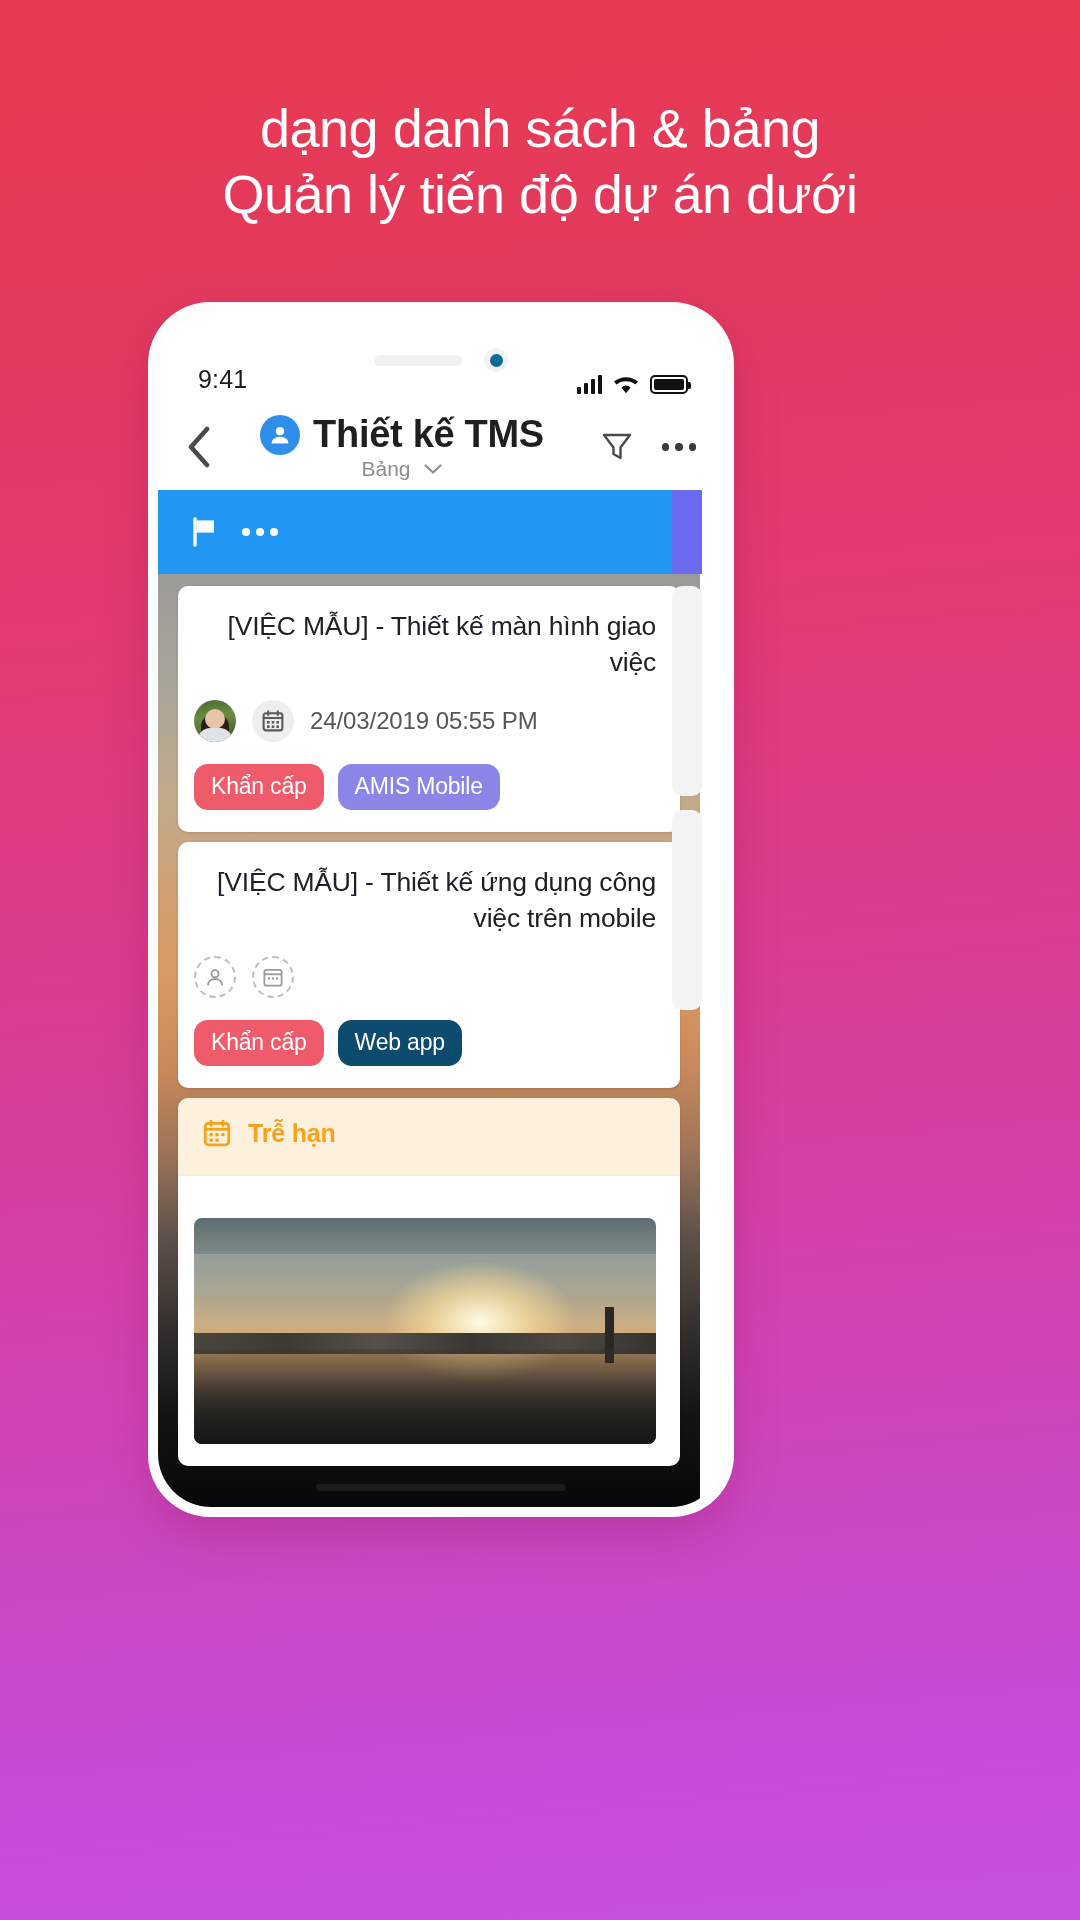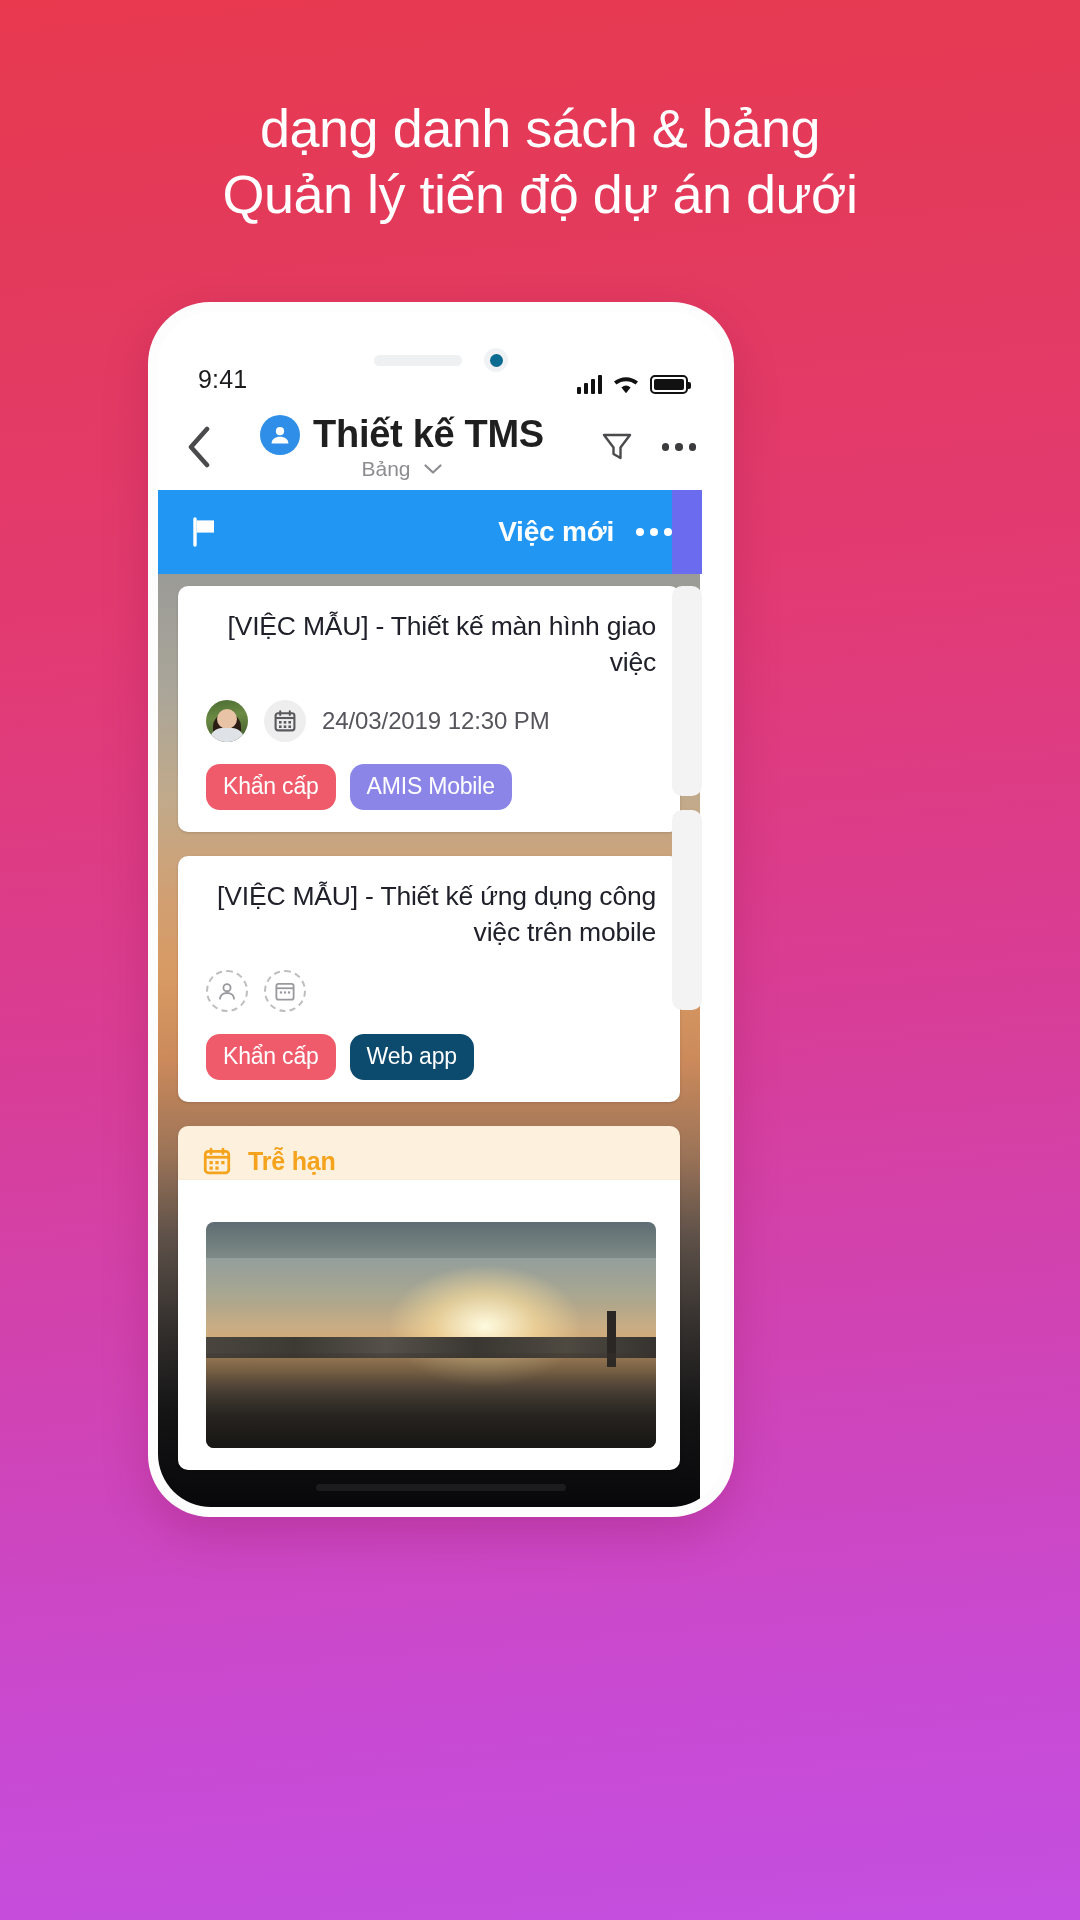--- a/index.html
+++ b/index.html
@@ -123,21 +123,21 @@
   
   .lane-next {
     position:absolute; right:-2px; top:0; width:30px; bottom:0; z-index:4;
   }
   .lane-next .pk { position:absolute; left:0; right:0; background:#f3f3f4; border-radius:10px; }
 
   
   .card {
     position:relative; z-index:2;
     background:#fff; border-radius:10px;
-    margin-bottom:24px; padding:22px 24px 22px 28px;
+    margin-bottom:10px; padding:22px 24px 22px 16px;
     box-shadow:0 1px 3px rgba(0,0,0,.14);
   }
   .card-title {
     font-size:26.5px; color:#20202a; line-height:1.36; letter-spacing:-.2px;
   }
   .meta-row { display:flex; align-items:center; gap:16px; margin-top:20px; }
   .ava-photo {
     width:42px; height:42px; border-radius:50%; overflow:hidden; flex:none;
     background:linear-gradient(170deg,#4b6b33 0%,#6b8a44 40%,#3c5528 100%);
     position:relative;
@@ -166,21 +166,21 @@
   .meta-text { font-size:24px; color:#55555c; letter-spacing:-.1px; }
 
   .tag-row { display:flex; gap:14px; margin-top:22px; flex-wrap:wrap; }
   .tag {
     border-radius:14px; padding:9px 17px 10px;
     font-size:23px; color:#fff; letter-spacing:-.2px;
   }
 
   .banner {
     position:relative; z-index:2; background:#fdf0dc;
-    border-radius:10px 10px 0 0; padding:20px 24px 4px;
+    border-radius:10px 10px 0 0; padding:20px 24px 28px;
     display:flex; align-items:center; gap:16px;
     box-shadow:0 1px 3px rgba(0,0,0,.10);
   }
   .banner-text { font-size:25px; font-weight:700; color:#f5a31c; letter-spacing:-.2px; }
   .card.attached { border-radius:0 0 10px 10px; margin-top:0; }
 
   .thumb {
     margin-top:20px; width:100%; height:226px; border-radius:8px; overflow:hidden;
     position:relative;
     background:linear-gradient(180deg,
@@ -296,21 +296,20 @@
         <div class="ghost" style="height:128px"></div>
       </div>
 
       <div class="col">
 
         <div class="col-header">
           <svg width="32" height="32" viewBox="0 0 32 32">
             <path d="M7 3 V29" stroke="#fff" stroke-width="3.4" stroke-linecap="round"></path>
             <path d="M8.6 4.4 H26 V16.6 H8.6 Z" fill="#fff"></path>
           </svg>
-          <span class="col-title">Việc mới</span>
           <span class="dots">
               <i></i>
               <i></i>
               <i></i>
             </span>
         </div>
 
         <div class="col-body">
           <div class="bg-photo-2"></div>
           <div class="bg-sun"></div>
@@ -331,21 +330,21 @@
                   <g fill="#5a5a5e">
                       <rect x="6" y="12" width="2.6" height="2.6"></rect>
                       <rect x="10.7" y="12" width="2.6" height="2.6"></rect>
                       <rect x="15.4" y="12" width="2.6" height="2.6"></rect>
                       <rect x="6" y="16.4" width="2.6" height="2.6"></rect>
                       <rect x="10.7" y="16.4" width="2.6" height="2.6"></rect>
                       <rect x="15.4" y="16.4" width="2.6" height="2.6"></rect>
                     </g>
                 </svg>
               </span>
-              <span class="meta-text">24/03/2019 12:30 PM</span>
+              <span class="meta-text">24/03/2019 05:55 PM</span>
             </div>
             <div class="tag-row">
               <span class="tag" style="background:#ef5b6b">Khẩn cấp</span>
               <span class="tag" style="background:#8b85e8">AMIS Mobile</span>
             </div>
           </div>
 
           <div class="card">
             <div class="card-title">[VIỆC MẪU] - Thiết kế ứng dụng công việc trên mobile</div>
             <div class="meta-row">

